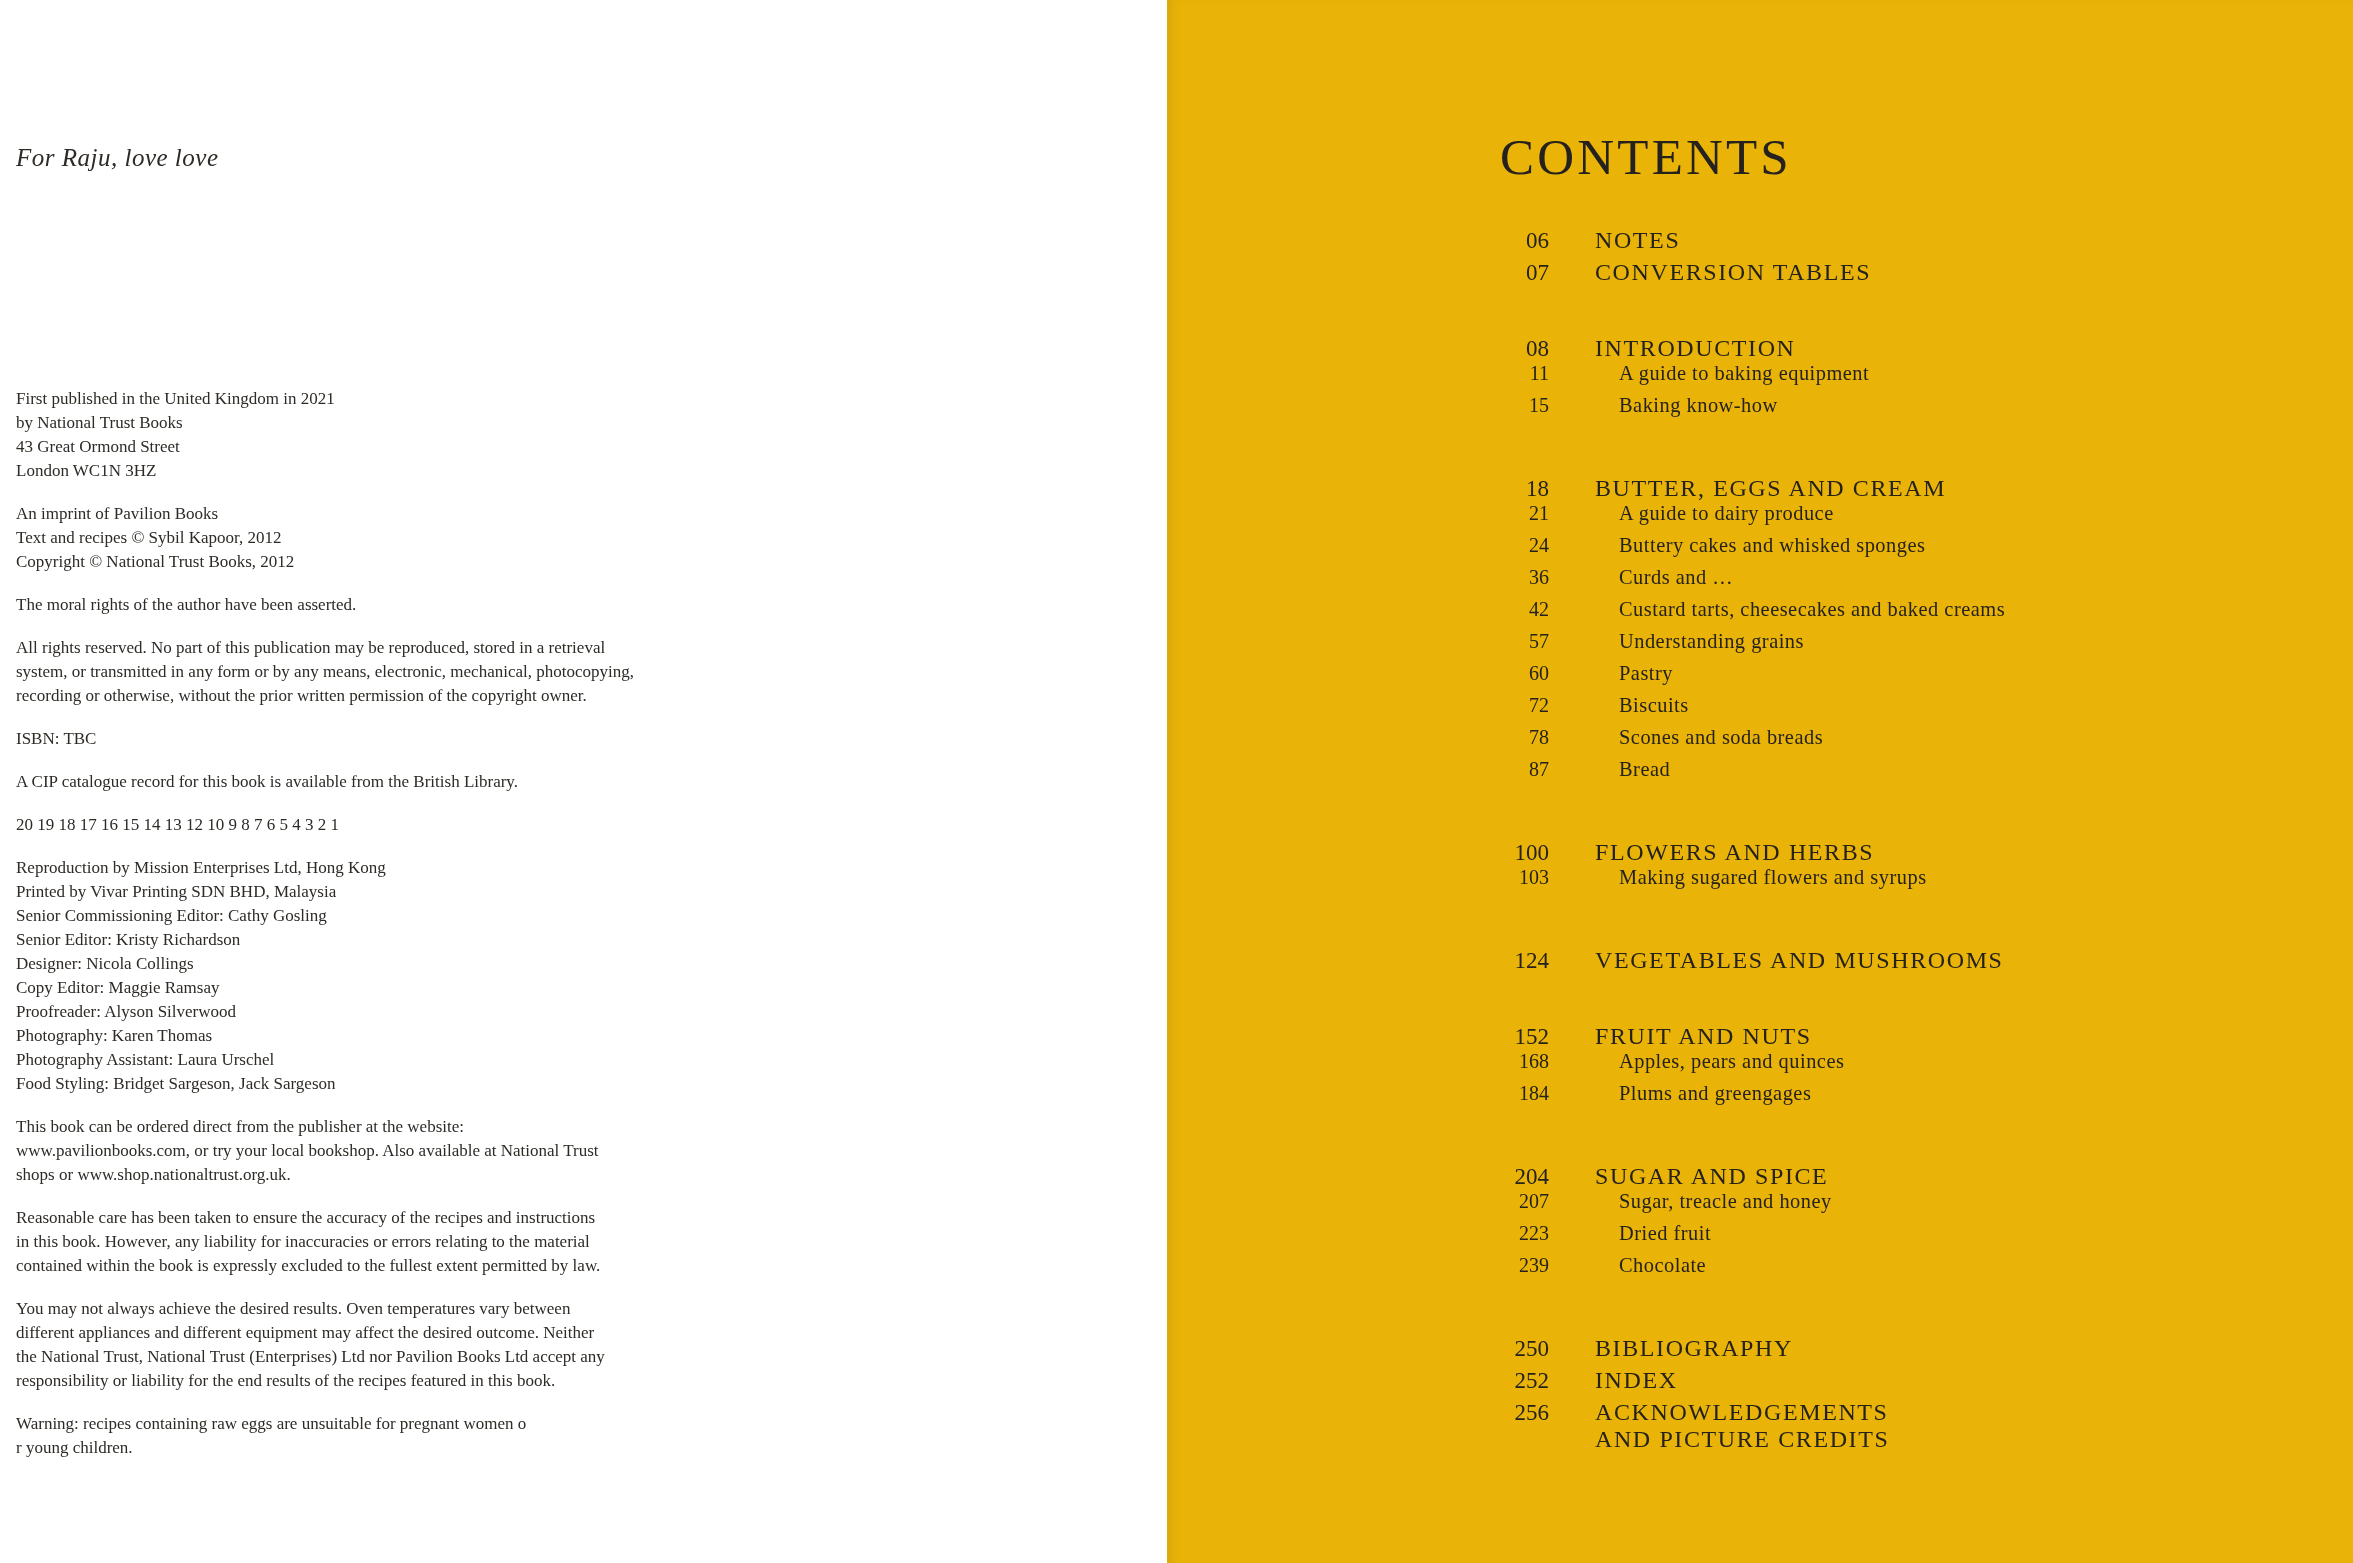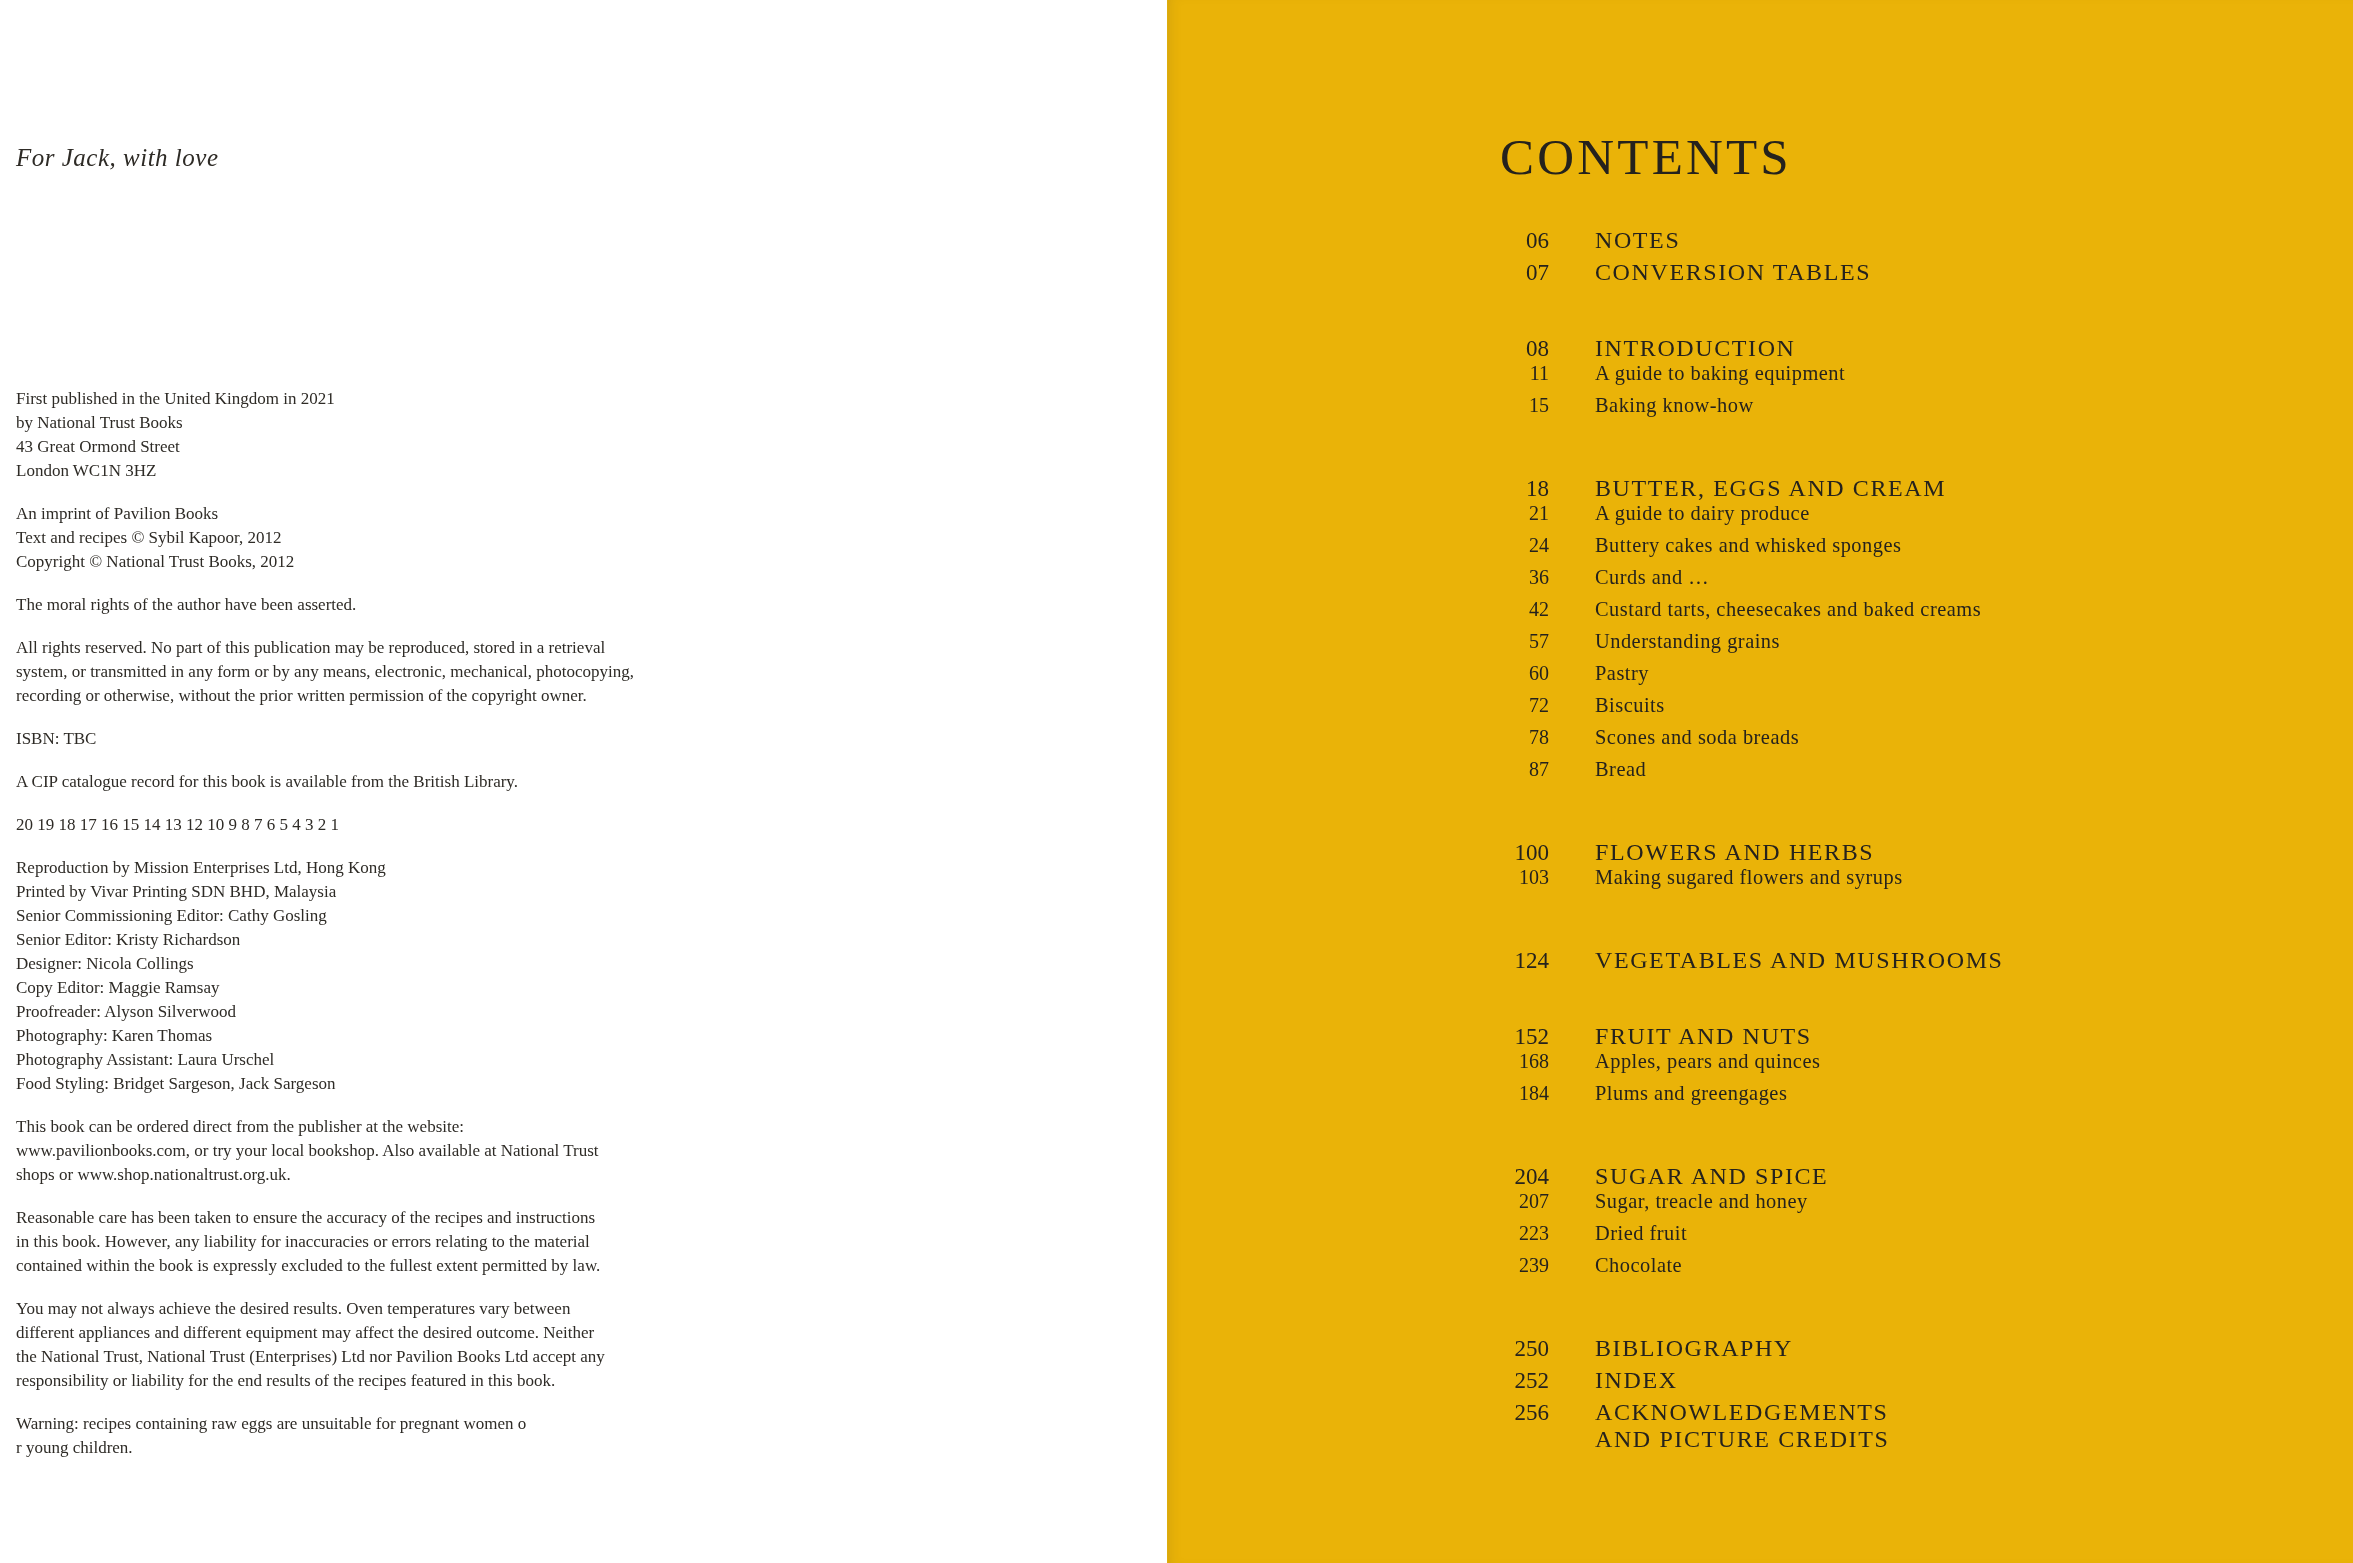--- a/index.html
+++ b/index.html
@@ -38,31 +38,31 @@
   }
   .toc-row{display:flex;align-items:baseline;height:32px;}
   .toc-row.gap{margin-top:44px;}
   .toc-num{
     width:49px;flex:none;text-align:right;font-variant-numeric:lining-nums;
   }
   .toc-label{margin-left:46px;white-space:nowrap;}
   .toc-row.section{font-size:24px;letter-spacing:1.6px;align-items:flex-end;}
   .toc-row.section .toc-num{font-size:23px;letter-spacing:0;}
   .toc-row.section-cont{font-size:24px;letter-spacing:1.6px;text-align:center;}
-  .toc-row.sub{font-size:20.4px;letter-spacing:0.5px;}
+  .toc-row.sub{font-size:20.4px;letter-spacing:0.5px;gap:24px;}
   .toc-row.sub .toc-num{font-size:20px;letter-spacing:0;}
 </style>
 </head>
 <body>
 
 <div class="spread">
 
   <section class="page-left">
     <div class="left-content">
-      <p class="dedication">For Jack, with love</p>
+      <p class="dedication">For Raju, love love</p>
       <div>
           <div class="para">
             <div class="line">First published in the United Kingdom in 2021</div>
             <div class="line">by National Trust Books</div>
             <div class="line">43 Great Ormond Street</div>
             <div class="line">London WC1N 3HZ</div>
           </div>
           <div class="para">
             <div class="line">An imprint of Pavilion Books</div>
             <div class="line">Text and recipes © Sybil Kapoor, 2012</div>

